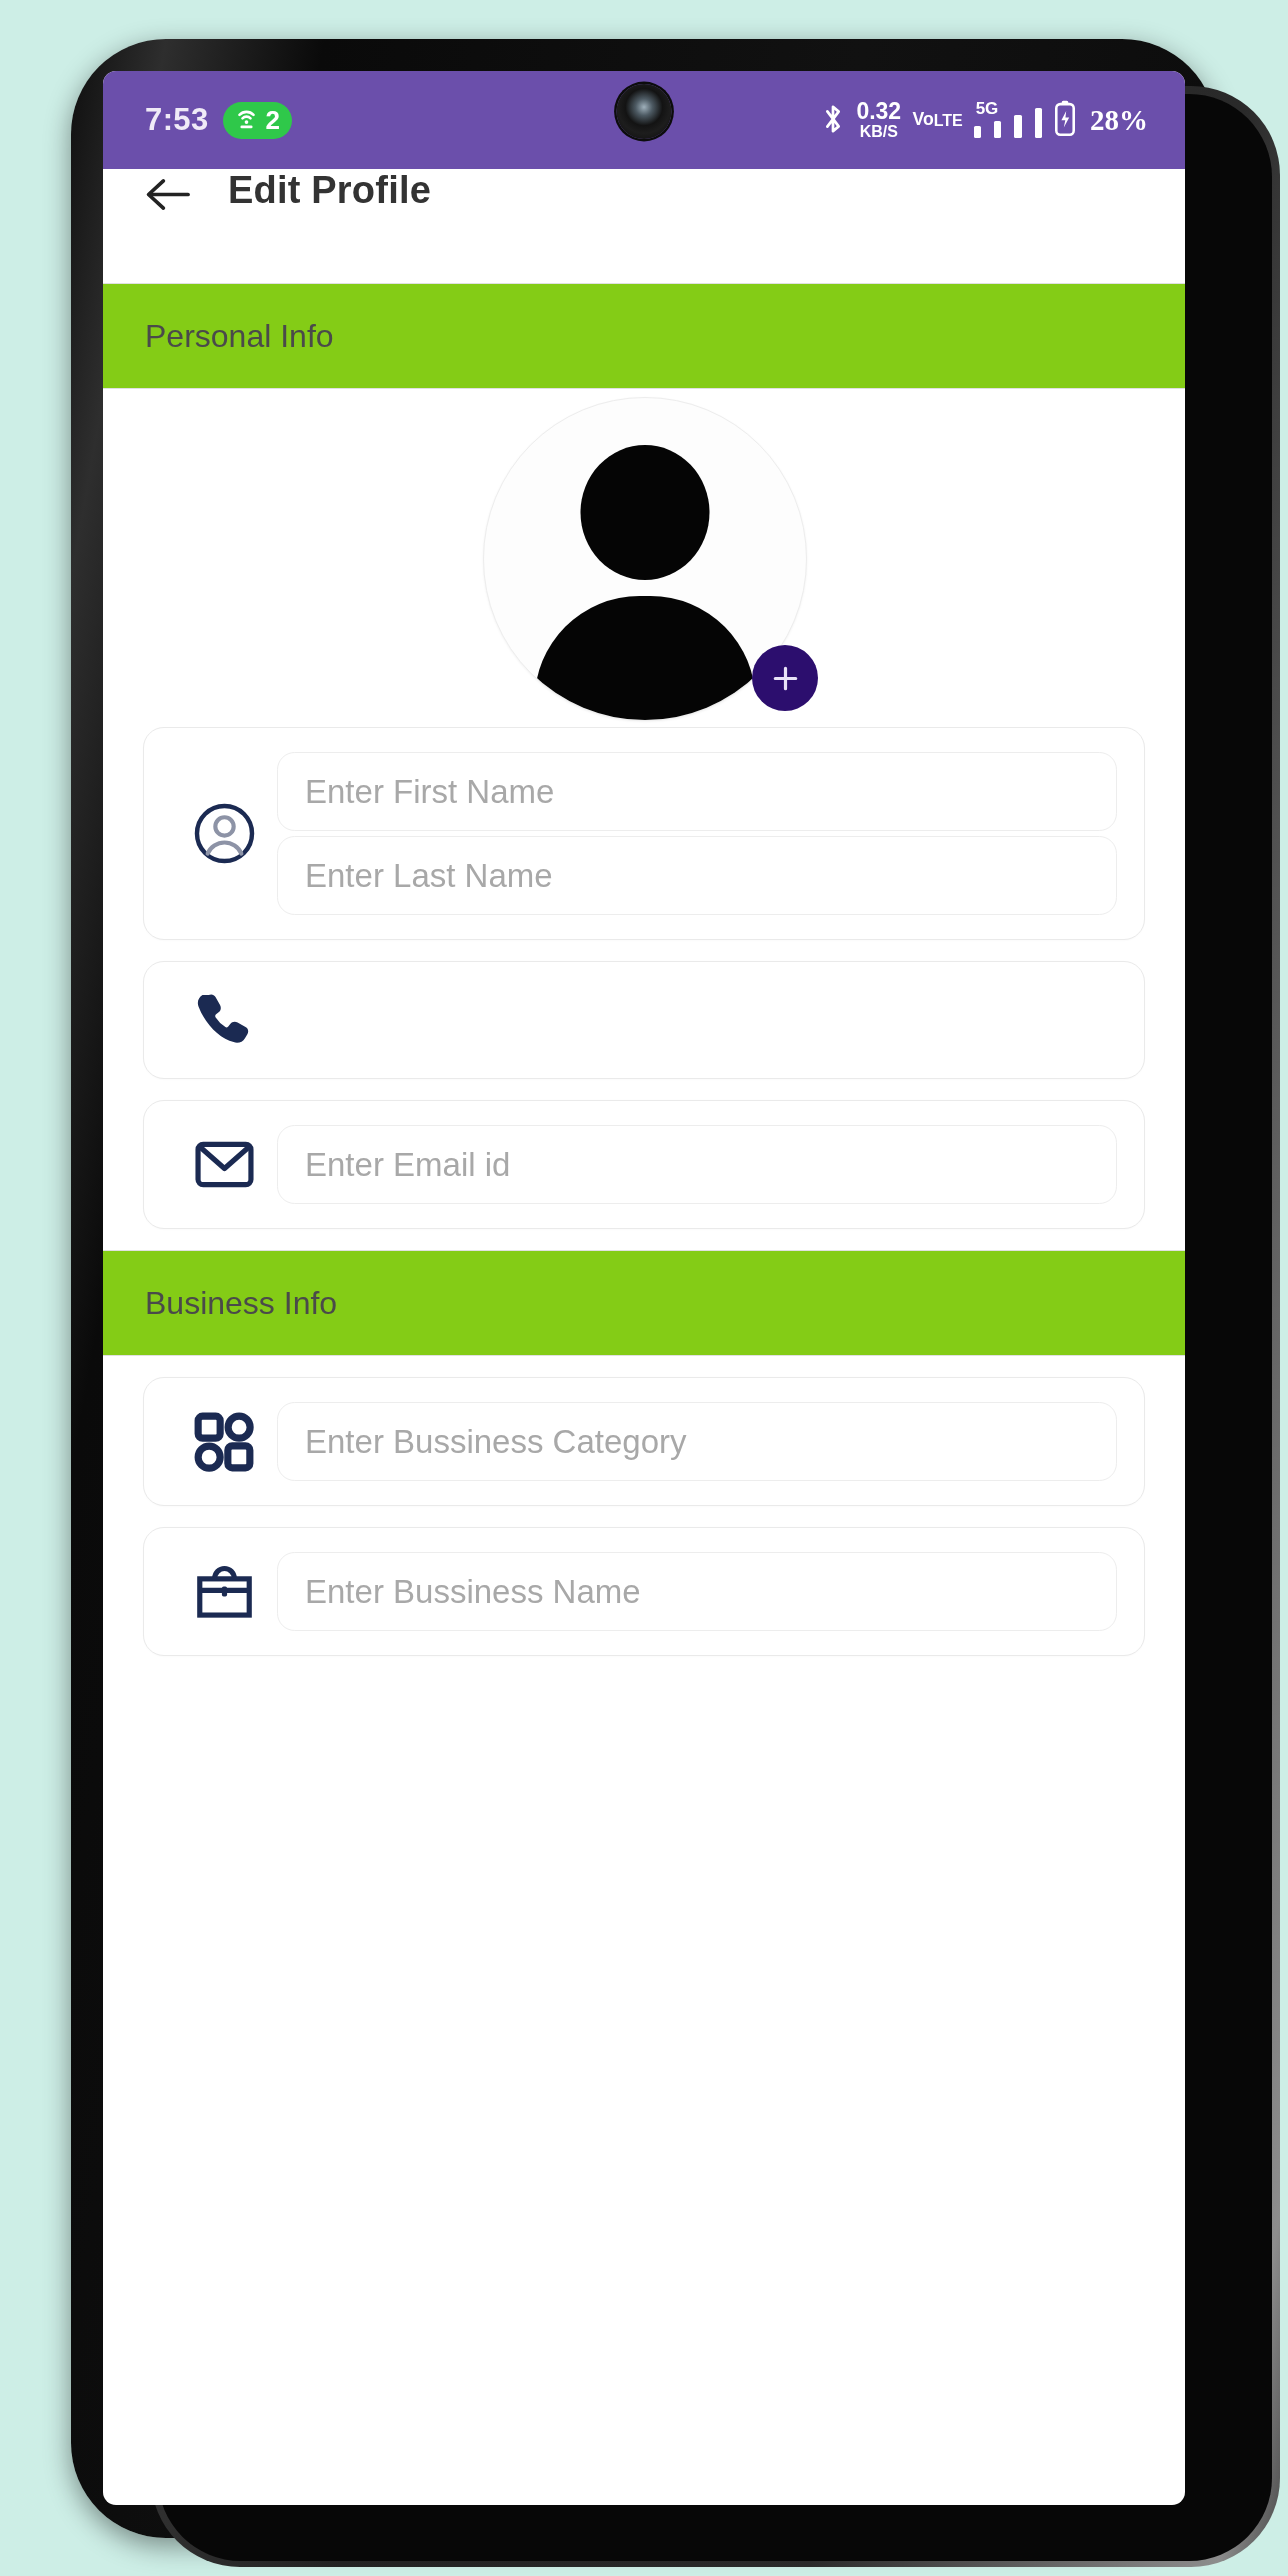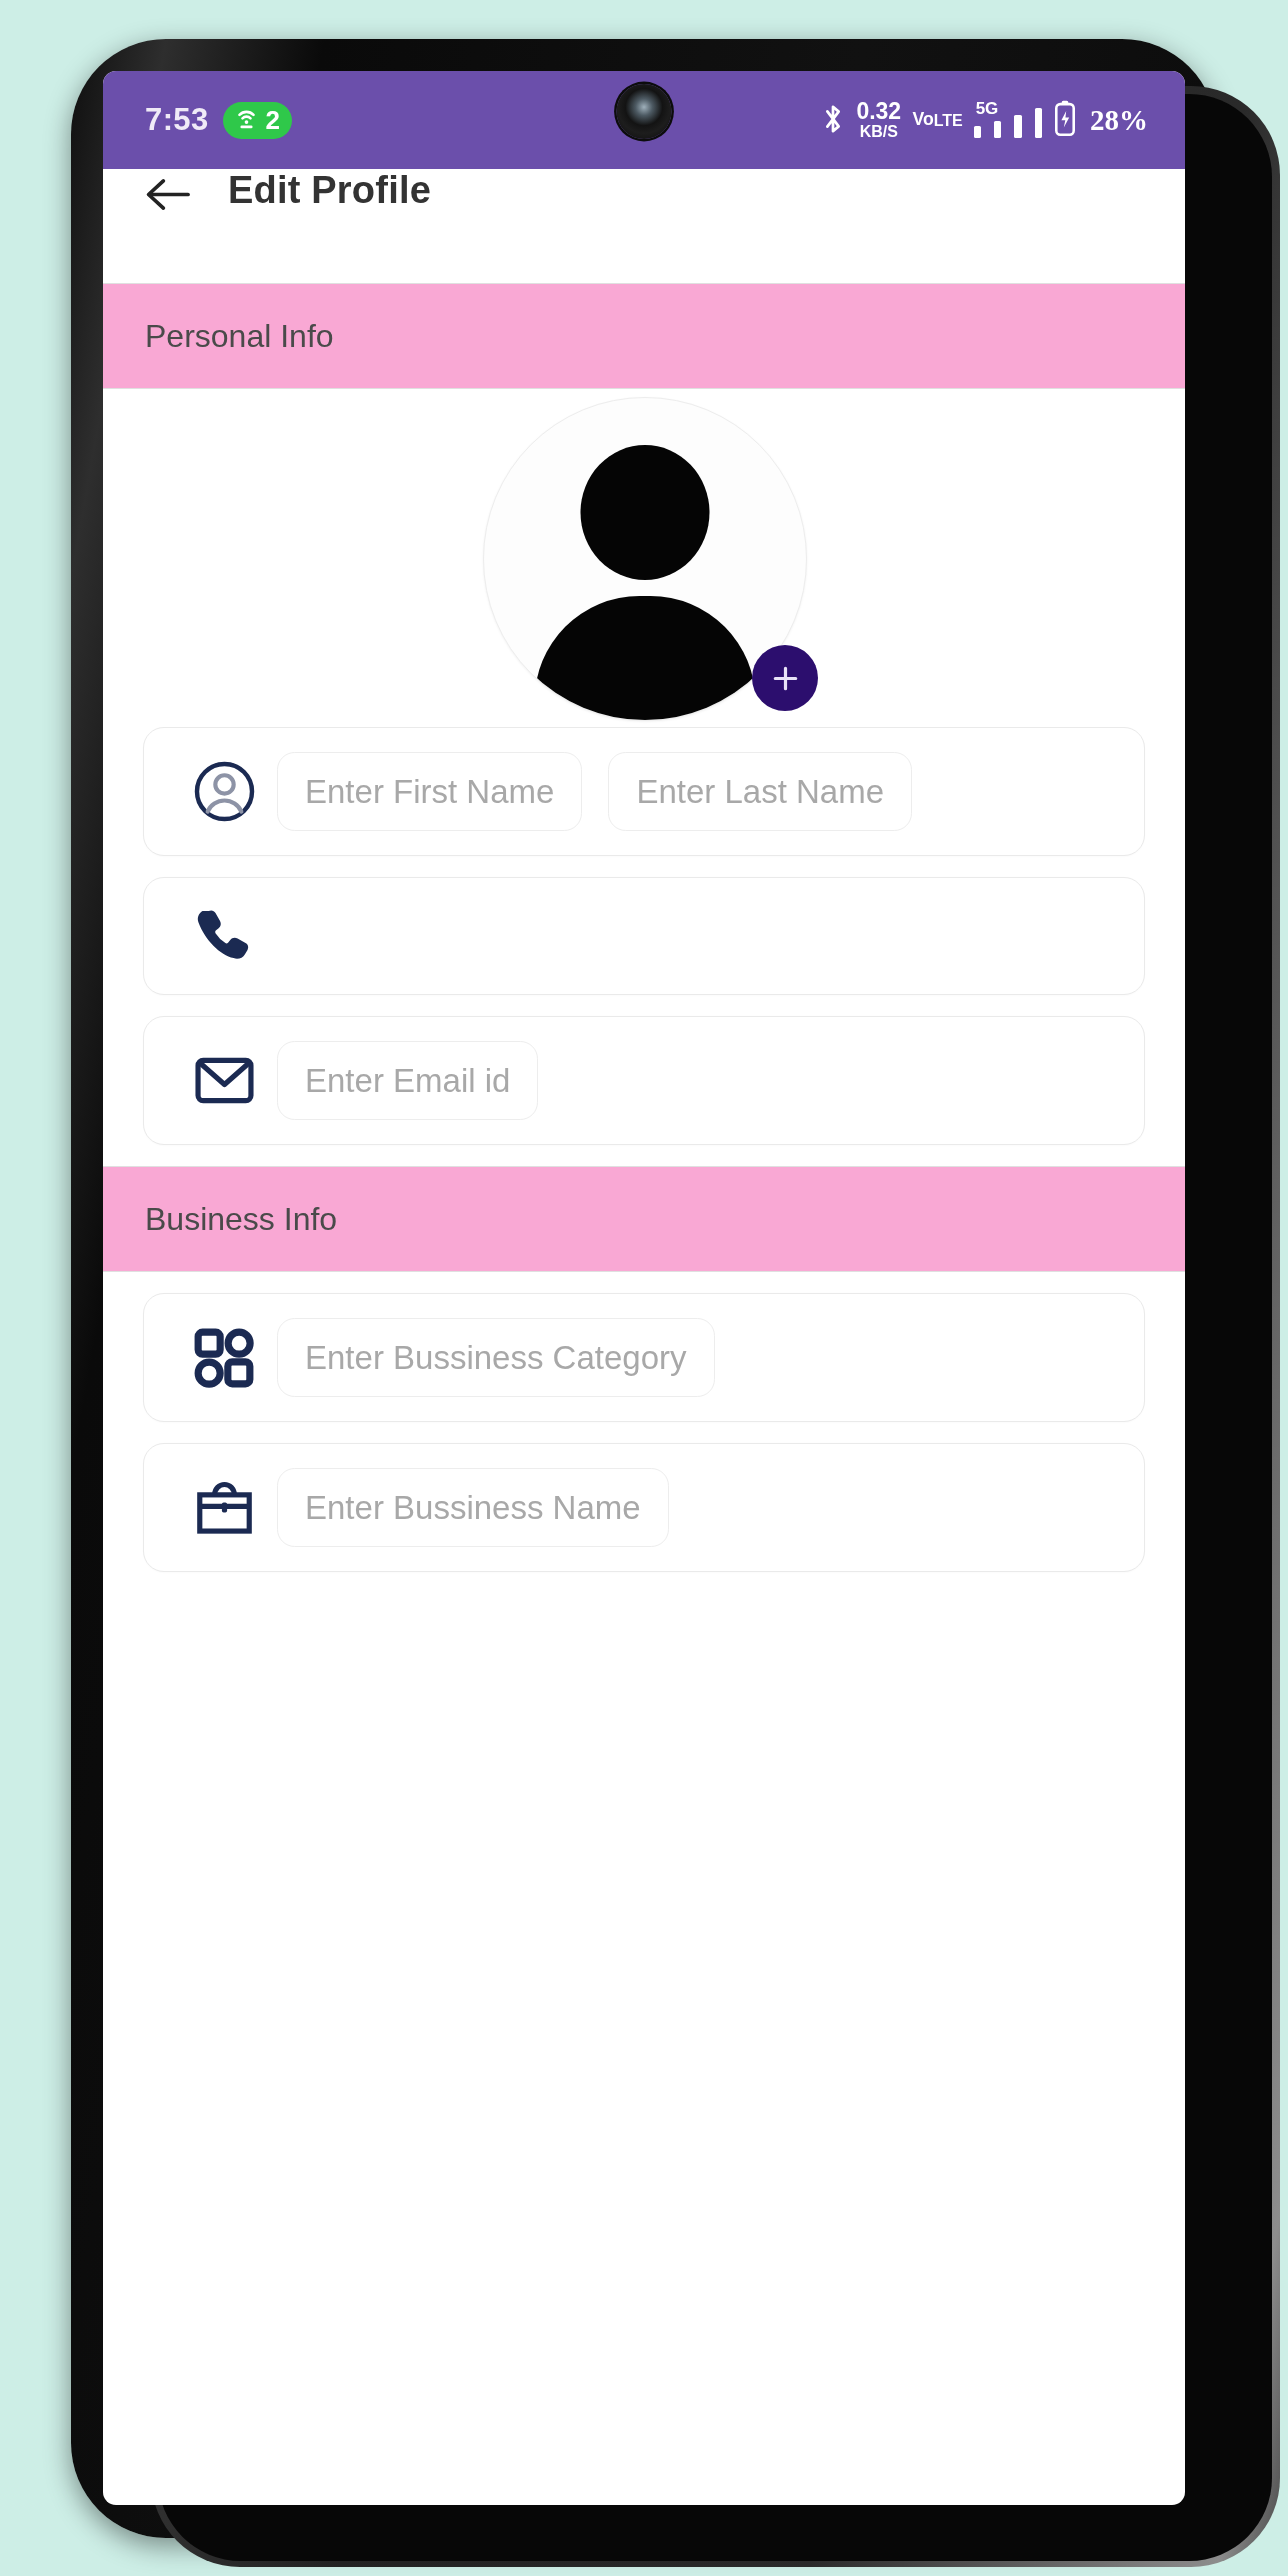--- a/index.html
+++ b/index.html
@@ -177,21 +177,21 @@
   .back-btn { display: flex; align-items: center; justify-content: center; width: 50px; height: 50px; cursor: pointer; }
   .app-title {
     font-size: 38px;
     font-weight: bold;
     color: #333333;
     letter-spacing: 0.2px;
   }
 
   
   .section-header {
-    background: #f9a8d4;
+    background: #84cc16;
     height: 106px;
     display: flex;
     align-items: center;
     padding-left: 42px;
     box-sizing: border-box;
     border-top: 0.8px solid #e0e0e0;
     border-bottom: 0.8px solid #e0e0e0;
   }
   .section-header-text {
     font-size: 32px;
@@ -258,21 +258,21 @@
     margin-bottom: 21px;
     box-shadow: 0 0.8px 1.6px rgba(0,0,0,0.02);
   }
   .field-icon {
     width: 106px;
     min-width: 106px;
     display: flex;
     align-items: center;
     justify-content: center;
   }
-  .field-inputs { flex: 1; display: flex; flex-direction: row; gap: 26px; }
+  .field-inputs { flex: 1; display: flex; flex-direction: column; gap: 5px; }
   .input-box {
     border: 0.8px solid #ededed;
     border-radius: 17.7px;
     height: 79px;
     display: flex;
     align-items: center;
     padding: 0 27px;
     box-sizing: border-box;
     background: #ffffff;
     cursor: text;

